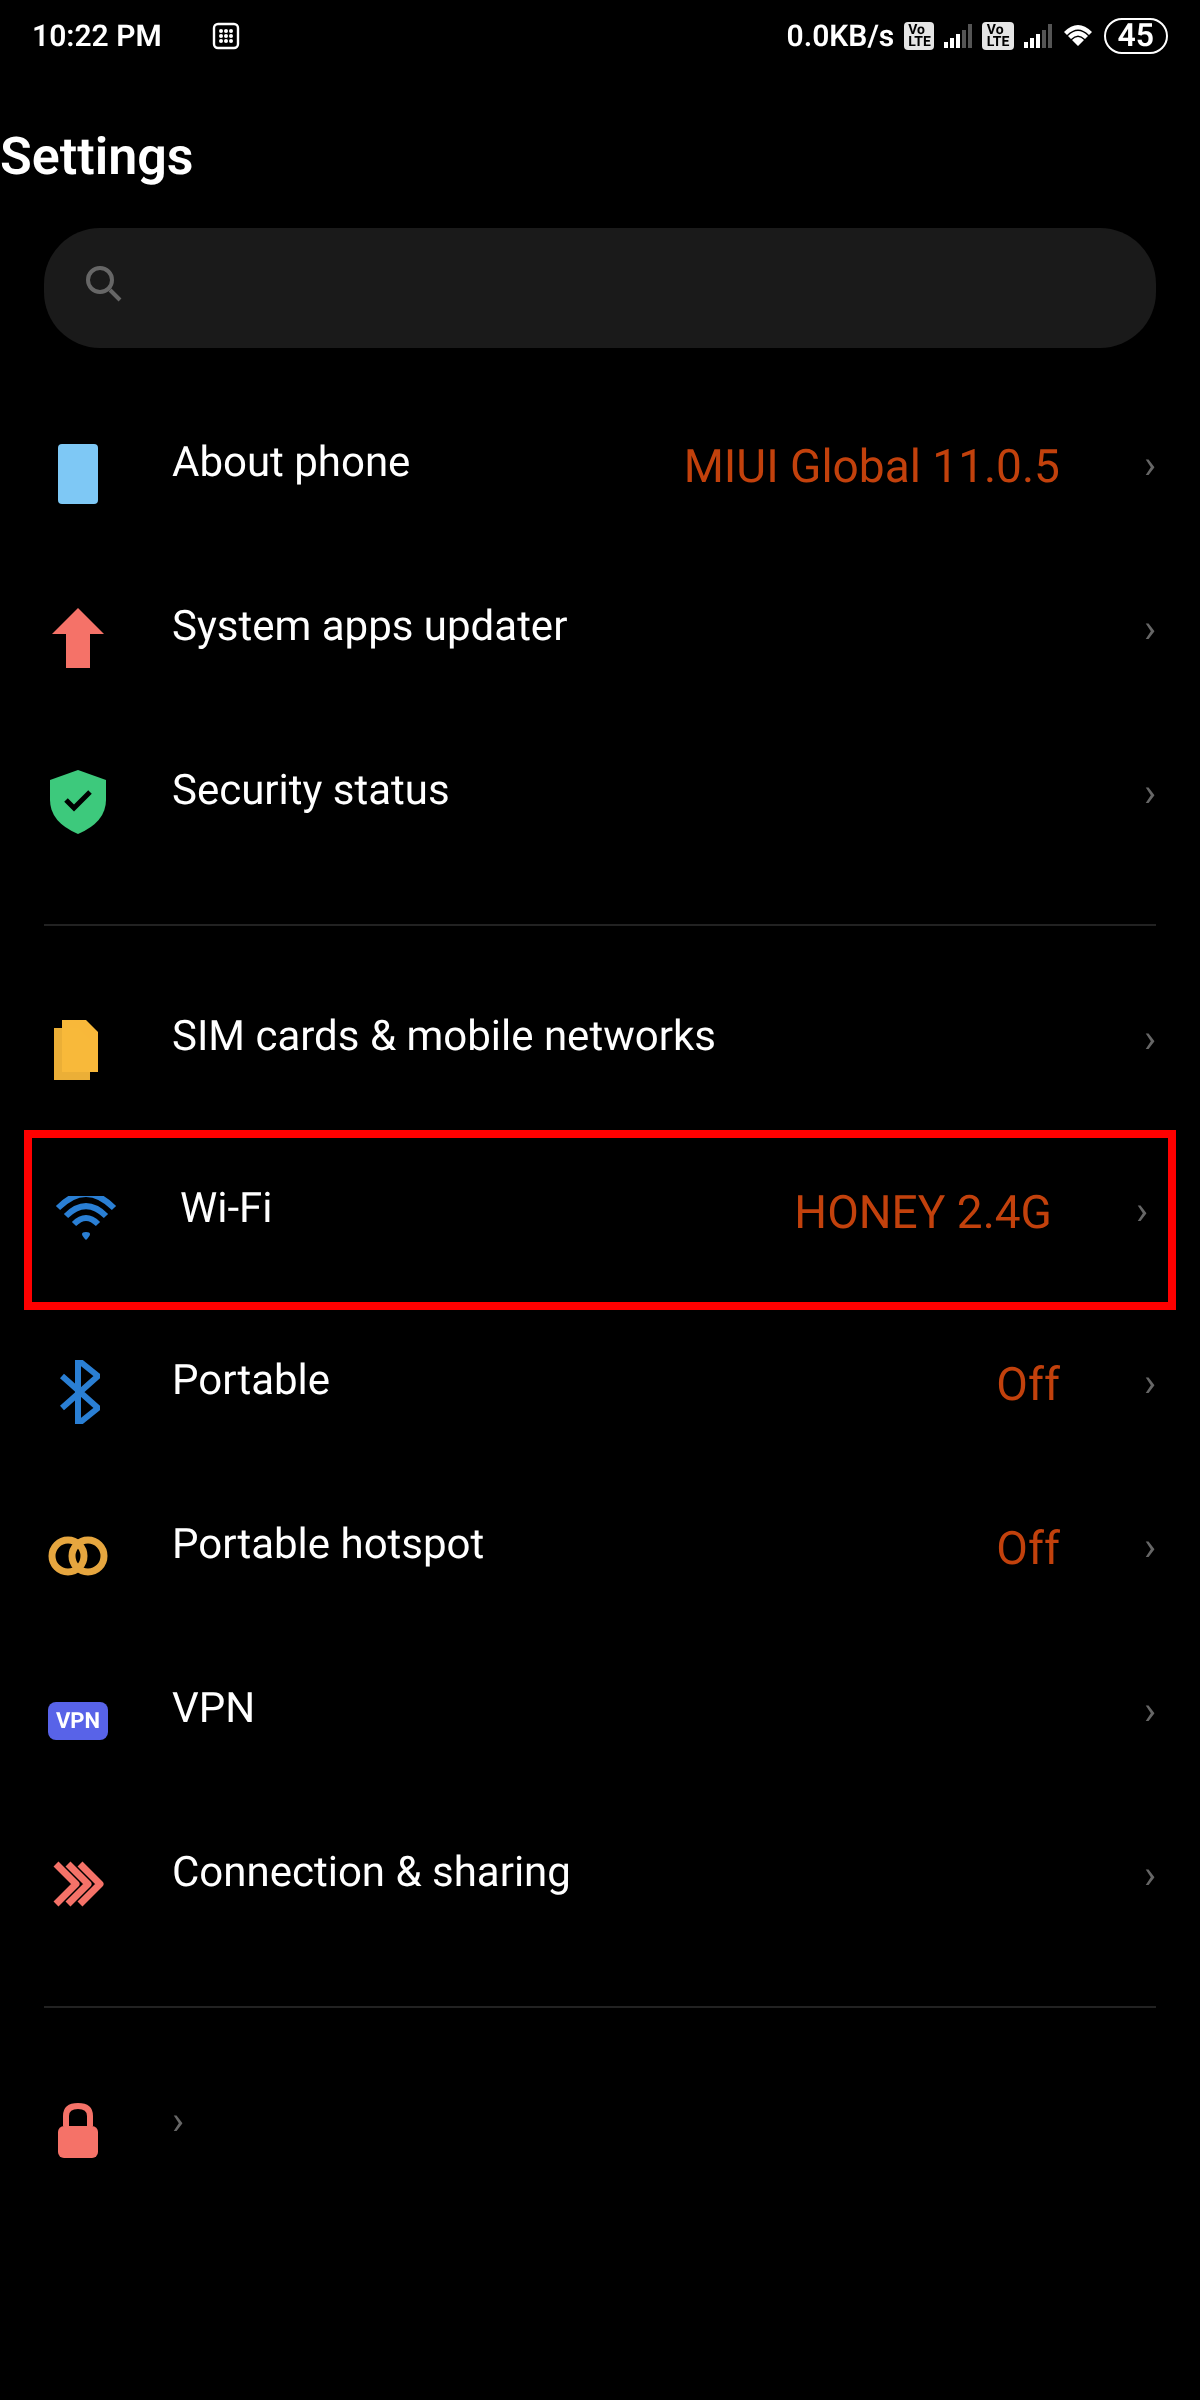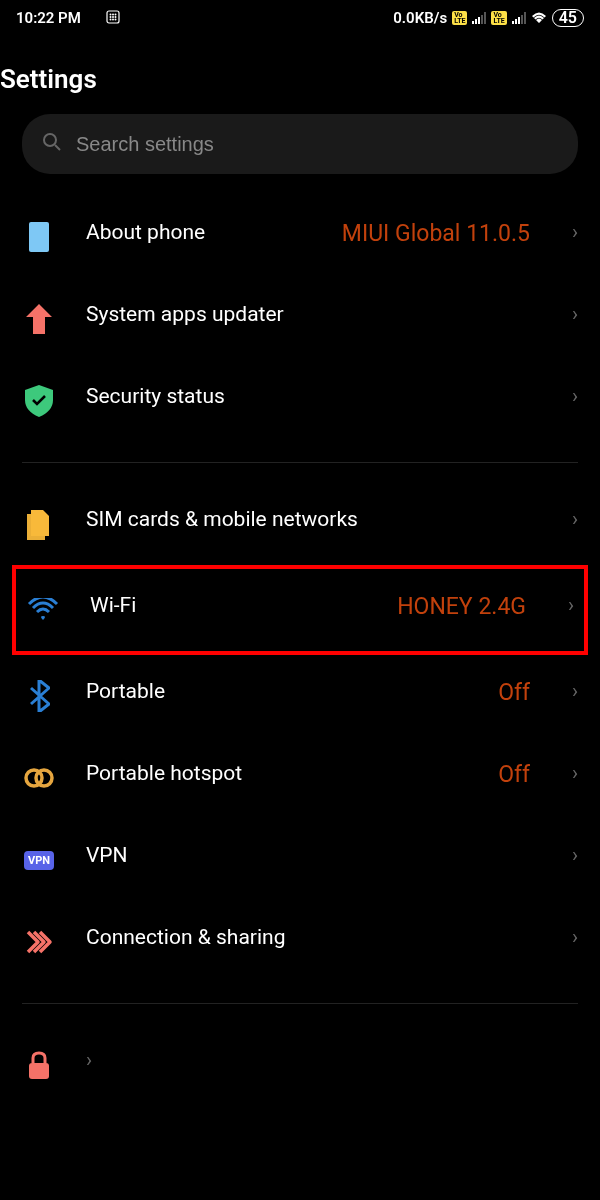--- a/index.html
+++ b/index.html
@@ -13,32 +13,32 @@
     }
     .status-bar {
       height: 36px;
       display: flex;
       justify-content: space-between;
       align-items: center;
       padding: 0 16px;
       font-size: 15px;
       font-weight: 600;
     }
-    .status-left { display: flex; align-items: flex-start; gap: 24px; }
+    .status-left { display: flex; align-items: center; gap: 24px; }
     .status-right { display: flex; align-items: center; gap: 5px; }
     .status-icon { display: inline-flex; align-items: center; }
     .battery-pill {
       border: 1.5px solid #fff;
       border-radius: 10px;
       padding: 0 6px;
       font-size: 16px;
       line-height: 16px;
     }
     .volte-badge {
-      background: #fde047;
+      background: #e5e5e5;
       color: #000;
       font-size: 7px;
       font-weight: 700;
       padding: 1px 2px;
       border-radius: 2px;
       line-height: 6px;
     }
     .page-title {
       text-align: left;
       font-size: 26px;
@@ -166,21 +166,20 @@
 
 <div class="page-title">Settings</div>
 
 <div class="search-bar">
   <span class="search-icon">
     <svg width="20" height="20" viewBox="0 0 20 20">
         <circle cx="8" cy="8" r="6" fill="none" stroke="#666" stroke-width="2"></circle>
         <line x1="13" y1="13" x2="18" y2="18" stroke="#666" stroke-width="2"></line>
       </svg>
   </span>
-  <input class="search-input" placeholder="Search settings" style="">
 </div>
 
 <div class="settings-list">
 
   <div class="setting-row">
     <div class="setting-icon">
       <svg width="24" height="30" viewBox="0 0 24 30">
           <rect x="2" y="0" width="20" height="30" rx="2" fill="#7ec8f5"></rect>
         </svg>
     </div>

